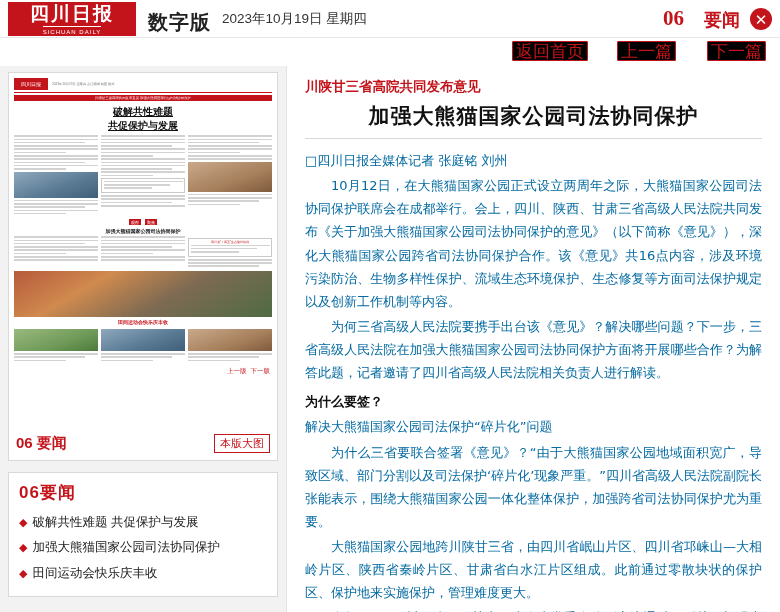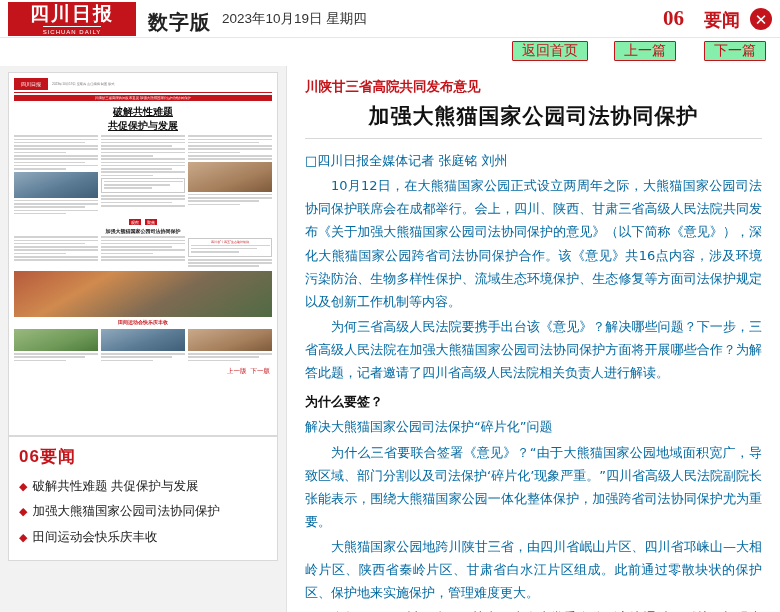--- a/index.html
+++ b/index.html
@@ -94,25 +94,25 @@
   .navbar {
     position: relative;
     height: 28px;
     background: #ffffff;
   }
   .nav-btn {
     position: absolute;
     top: 3px;
     height: 20px;
     min-width: 56px;
-    padding: 0 9px;
+    padding: 0 3px;
     border: 1px solid #c4141b;
     color: #c4141b;
-    background: #86efac;
-    font-size: 14px;
+    background: #000000;
+    font-size: 17px;
     display: flex; align-items: center; justify-content: center;
     cursor: pointer;
     border-radius: 1px;
   }
   .nav-home { right: 192px; }
   .nav-prev { right: 104px; }
   .nav-next { right: 14px; }
 
   
   .body-wrap {
@@ -258,21 +258,21 @@
     border: 1px solid #c4141b;
     padding: 1px 5px;
     cursor: pointer;
     background: #fff;
   }
 
   
   .index-card {
     background: #ffffff;
     border: 1px solid #d9d9d9;
-    margin-top: 0;
+    margin-top: 11px;
     padding: 8px 10px 10px 10px;
   }
   .index-title {
     color: #c4141b;
     font-size: 17px;
     font-weight: bold;
     letter-spacing: 1px;
     margin-bottom: 6px;
   }
   .index-item {
@@ -524,20 +524,27 @@
                 </div>
             </div>
           </div>
 
           <div class="tp-footer-row">
             <span>上一版</span>
             <span>下一版</span>
           </div>
         </div>
 
+        <div class="thumb-meta">
+          <div class="thumb-pageno">
+            <span>06</span>
+            <span>要闻</span>
+          </div>
+          <div class="thumb-bigpic">本版大图</div>
+        </div>
       </div>
 
       <div class="index-card">
         <div class="index-title">06要闻</div>
         <div class="index-item">
           <span class="dot">◆</span>
           <span>破解共性难题 共促保护与发展</span>
         </div>
         <div class="index-item">
           <span class="dot">◆</span>

